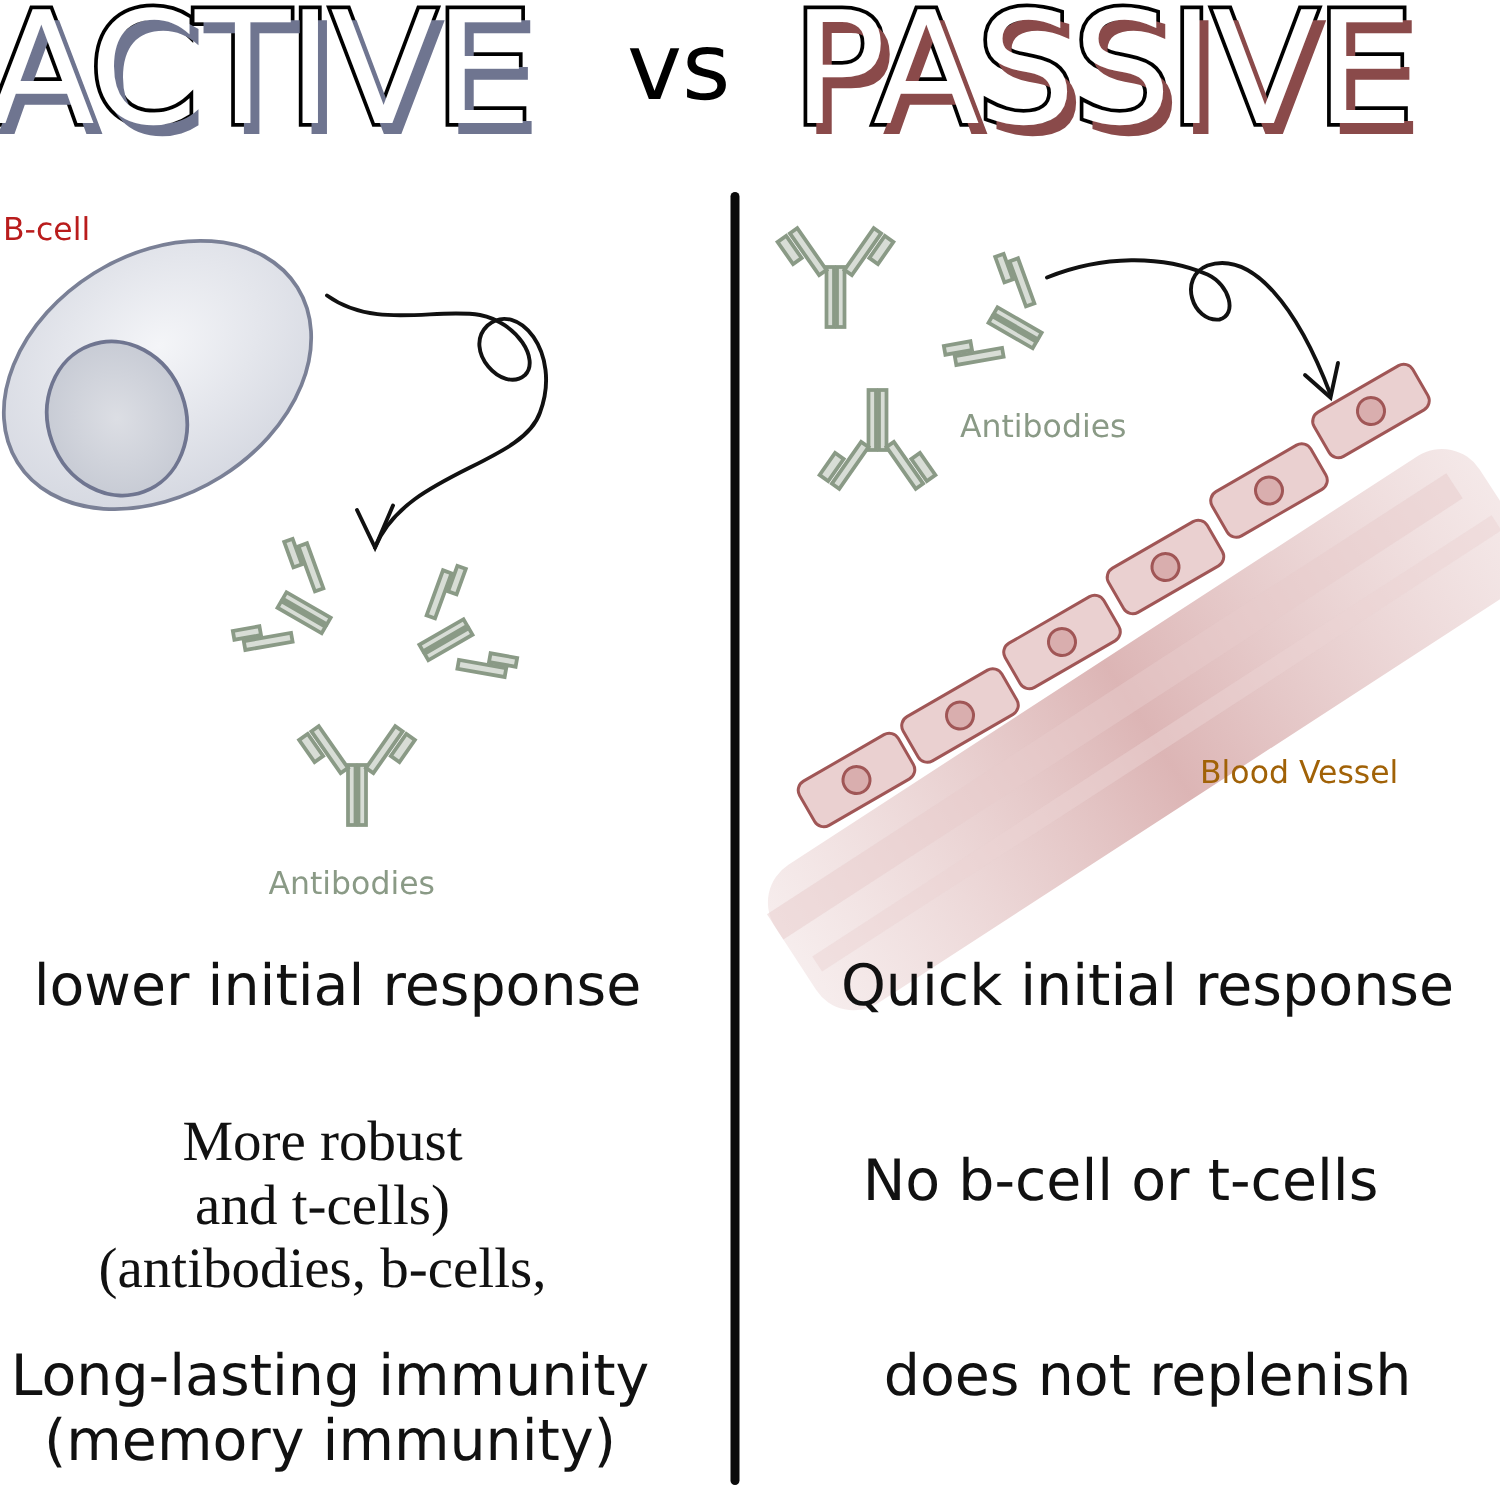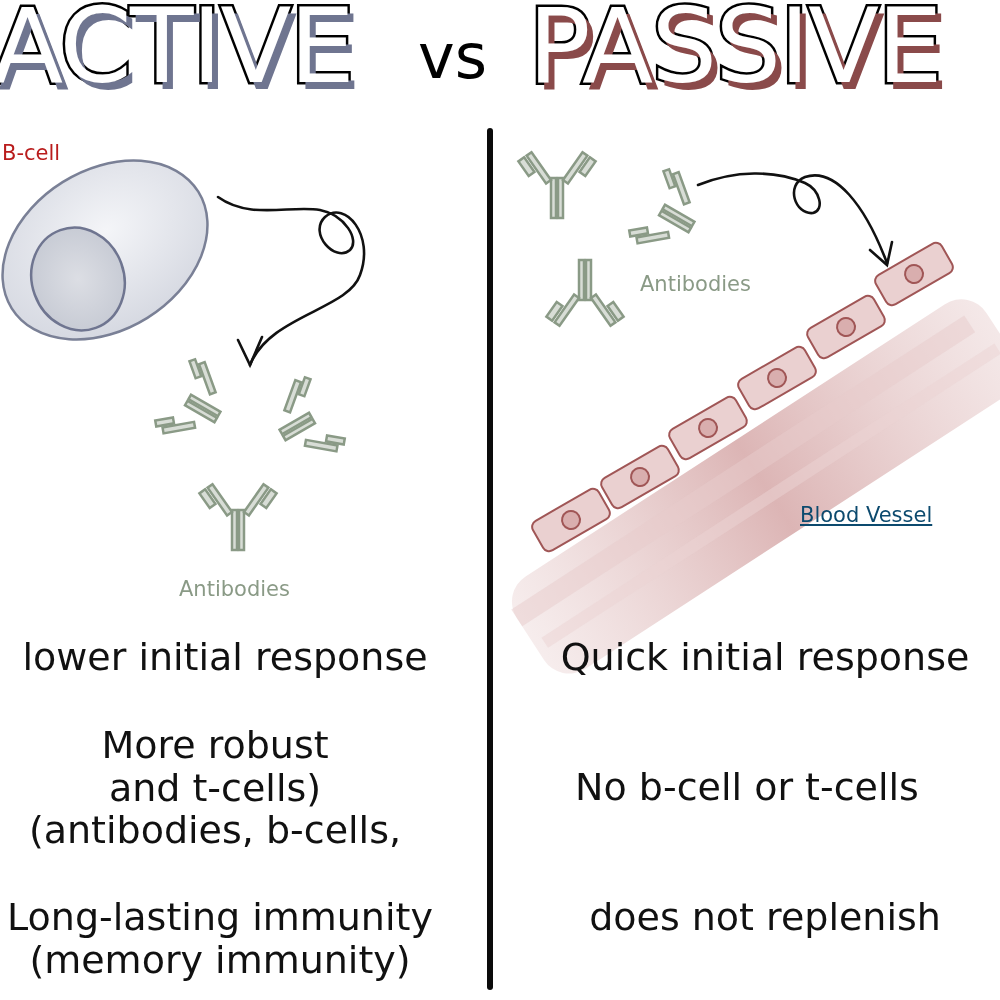--- a/index.html
+++ b/index.html
@@ -6,21 +6,21 @@
   body { width: 1000px; height: 1000px; position: relative; overflow: hidden; font-family: "DejaVu Sans", sans-serif; color: #111; }
   .title-word {
     position: absolute; top: -6px; font-family: "DejaVu Sans", sans-serif;
     font-size: 104px; font-weight: 400; letter-spacing: -2px; line-height: 1;
     color: #ffffff;
     -webkit-text-stroke: 5px #000;
     paint-order: stroke fill;
   }
   .title-active { left: -8px; text-shadow: 6px 7px 0 #6f7590; }
   .title-passive { left: 528px; text-shadow: 6px 7px 0 #8a4a4a; }
-  .title-vs { position: absolute; left: 418px; top: 26px; font-size: 62px; color: #000; line-height: 1; }
+  .title-vs { position: absolute; left: 418px; top: 14px; font-size: 62px; color: #000; line-height: 1; }
   .divider { position: absolute; left: 487px; top: 128px; width: 6px; height: 862px; background: #0a0a0a; border-radius: 3px; }
   .label-small { position: absolute; font-size: 21px; line-height: 1; }
   .statement { position: absolute; font-size: 38px; line-height: 1.12; text-align: center; color: #111; }
   svg { position: absolute; overflow: visible; }
 </style>
 </head>
 <body>
 
 <div class="title-word title-active">ACTIVE</div>
 <div class="title-vs">vs</div>
@@ -77,21 +77,21 @@
     <rect x="-12" y="-34" width="6" height="34" transform="rotate(-35 -6 0)"></rect>
       <rect x="-22" y="-34" width="7" height="18" transform="rotate(-35 -6 0)"></rect>
     <rect x="6" y="-34" width="6" height="34" transform="rotate(35 6 0)"></rect>
       <rect x="15" y="-34" width="7" height="18" transform="rotate(35 6 0)"></rect>
   </g>
 </svg>
 
 <div class="label-small" style="left:179px; top:579px; color:#8a9a86;">Antibodies</div>
 
 <div class="statement" style="left:-10px; top:636px; width:470px;">lower initial response</div>
-<div class="statement" style="left:0; top:724px; width:430px;">
+<div class="statement" style="left:0; top:740px; width:430px;font-family:Liberation Serif, serif;">
   <div>More robust</div>
   <div>and t-cells)</div>
   <div>(antibodies, b-cells,</div>
 </div>
 <div class="statement" style="left:-10px; top:896px; width:460px;">
   <div>Long-lasting immunity</div>
   <div>(memory immunity)</div>
 </div>
 
 <svg style="left:517px; top:140px;" width="80" height="80" viewBox="-40 -40 80 80">
@@ -166,19 +166,19 @@
         <rect x="-38" y="-17" width="76" height="34" rx="7"></rect>
         <circle cx="0" cy="0" r="9" fill="#d9aeae"></circle>
       </g>
     <g transform="translate(394 44) rotate(-30)">
         <rect x="-38" y="-17" width="76" height="34" rx="7"></rect>
         <circle cx="0" cy="0" r="9" fill="#d9aeae"></circle>
       </g>
   </g>
 </svg>
 
-<div class="label-small" style="left:800px; top:505px; color:#0c4a6e;text-decoration:underline;">Blood Vessel</div>
+<div class="label-small" style="left:800px; top:505px; color:#a16207;">Blood Vessel</div>
 
 <div class="statement" style="left:530px; top:636px; width:470px;">Quick initial response</div>
 <div class="statement" style="left:512px; top:766px; width:470px;">No b-cell or t-cells</div>
 <div class="statement" style="left:530px; top:896px; width:470px;">
   <div>does not replenish</div>
 </div>
 
 </body></html>

